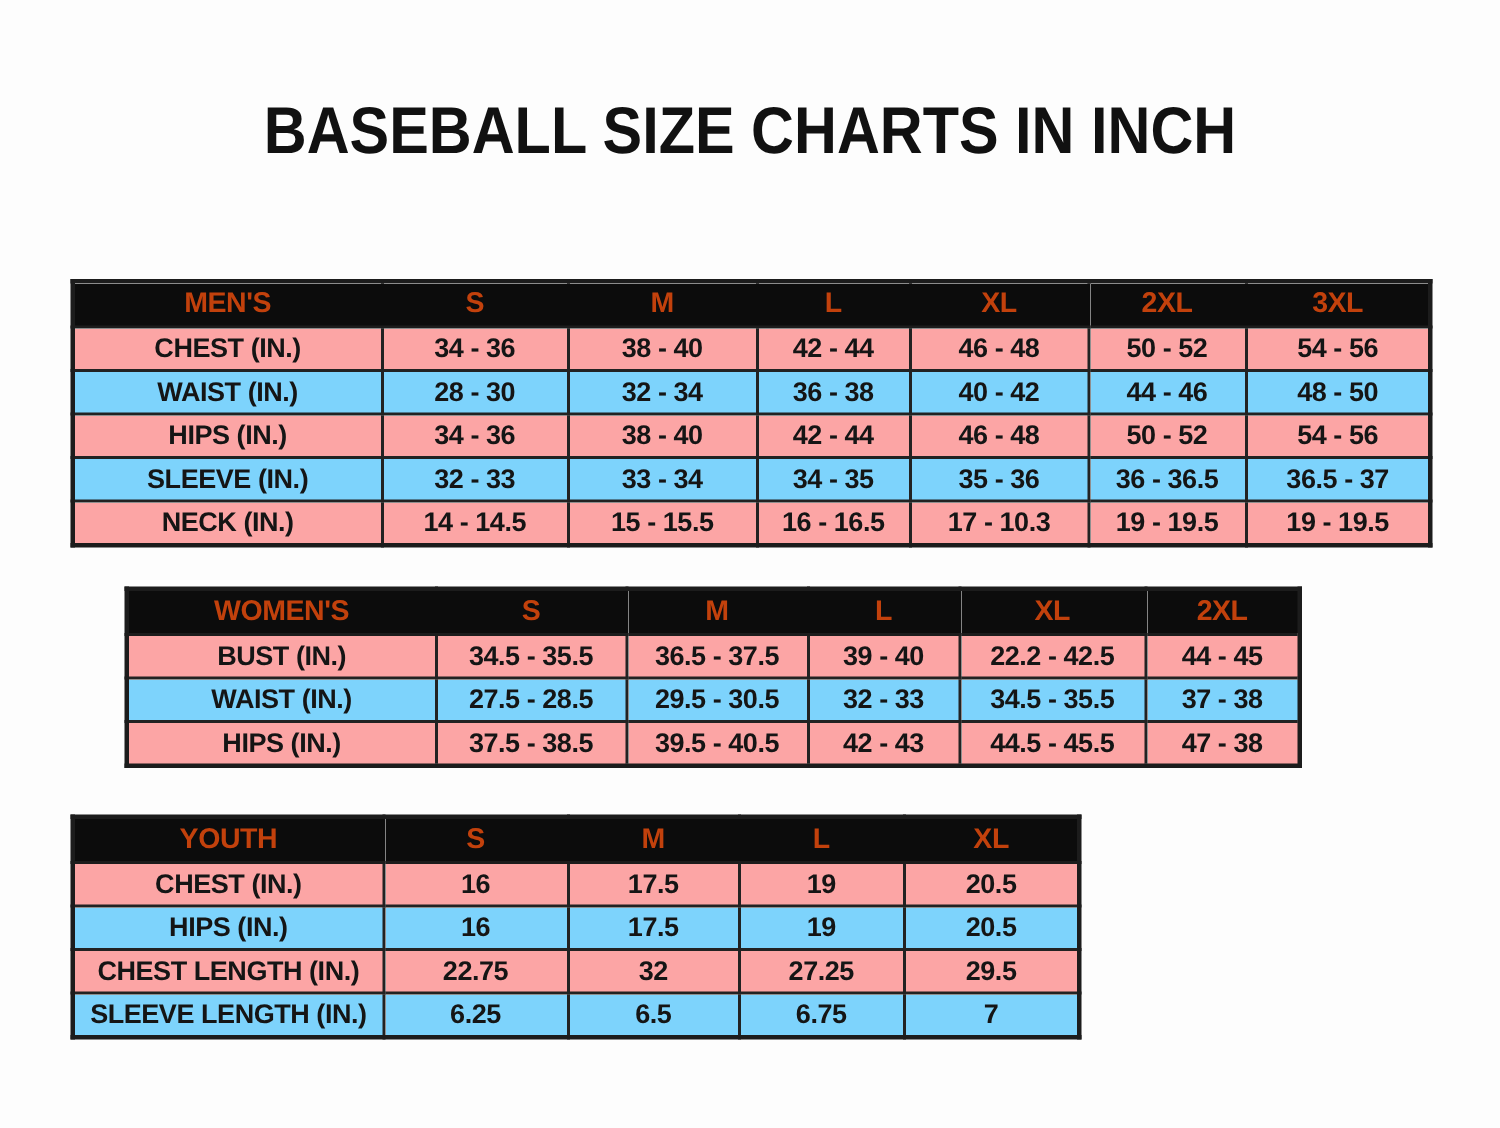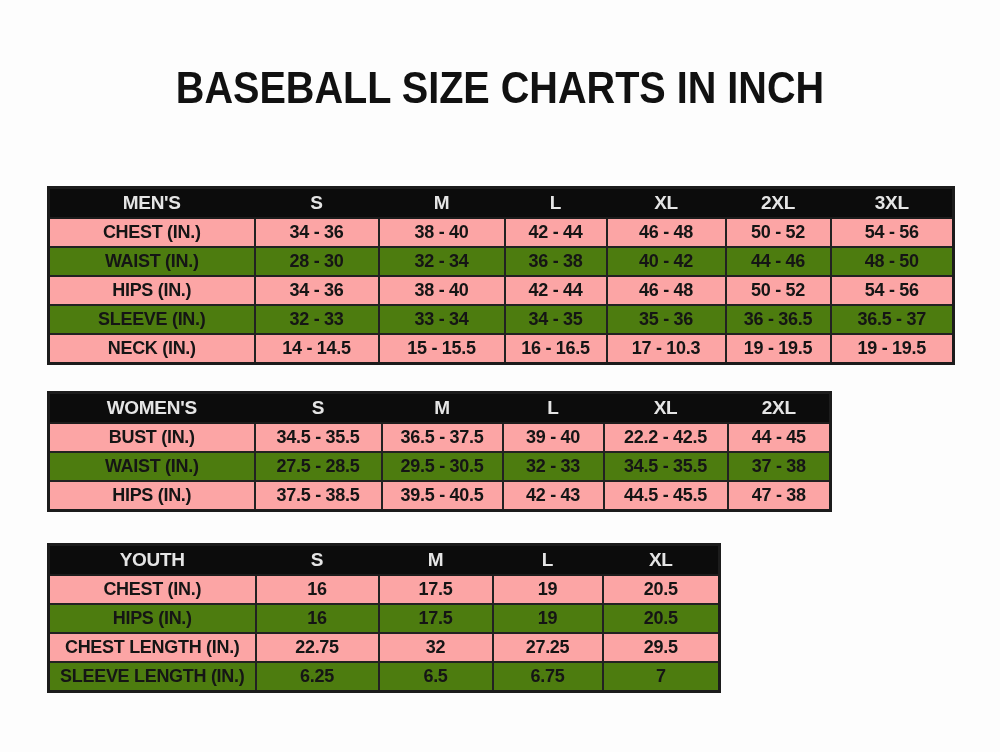--- a/index.html
+++ b/index.html
@@ -33,43 +33,43 @@
   .tables {
     margin-left: 47px;
     margin-top: 72px;
   }
   table.chart {
     border-collapse: collapse;
     table-layout: fixed;
     border: 3px solid #1c1c1c;
   }
   table.chart.mens   { margin-bottom: 26px; }
-  table.chart.womens { margin-bottom: 31px; }
+  table.chart.womens { margin-bottom: 31px; margin-left: 36px; }
   table.chart th, table.chart td {
     border: 2px solid #222;
     height: 27px;
     padding: 0 2px;
     text-align: center;
     vertical-align: middle;
     font-weight: bold;
     font-size: 18px;
     letter-spacing: -0.3px;
     white-space: nowrap;
     overflow: hidden;
   }
   table.chart thead th {
     background: #0c0c0c;
-    color: #e5e5e5;
+    color: #c2410c;
     border-color: #0c0c0c;
     border-bottom-color: #1c1c1c;
     font-size: 19px;
     height: 28px;
   }
   table.chart tbody tr       { background: #fca5a5; }
-  table.chart tbody tr.alt   { background: #4d7c0f; padding-left: 22px; }
+  table.chart tbody tr.alt   { background: #7dd3fc; padding-left: 22px; }
   table.chart tbody th       { font-size: 18px; }
 </style>
 </head>
 <body>
 
 <div class="page">
   <h1 class="title">BASEBALL SIZE CHARTS IN INCH</h1>
   <div class="tables" id="tables">
       <table class="chart mens">
         <colgroup>

